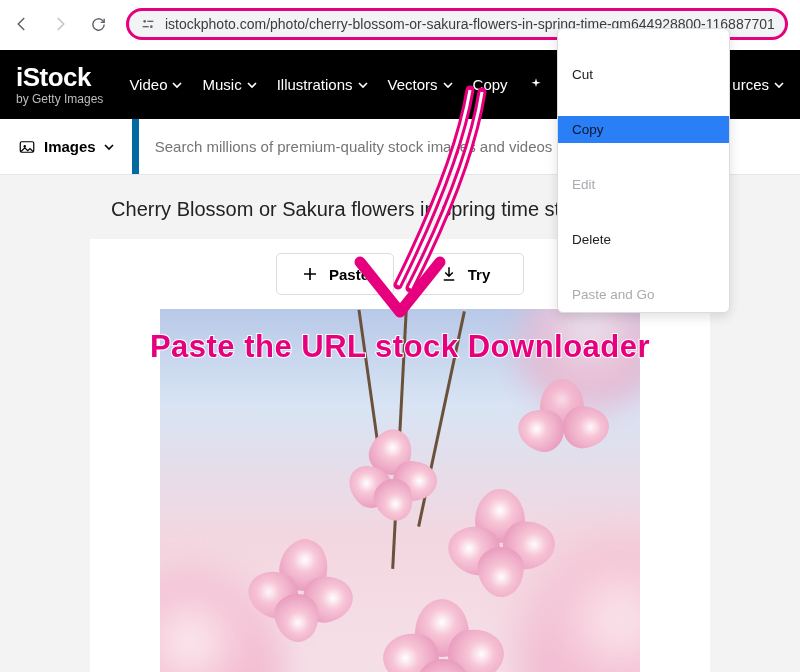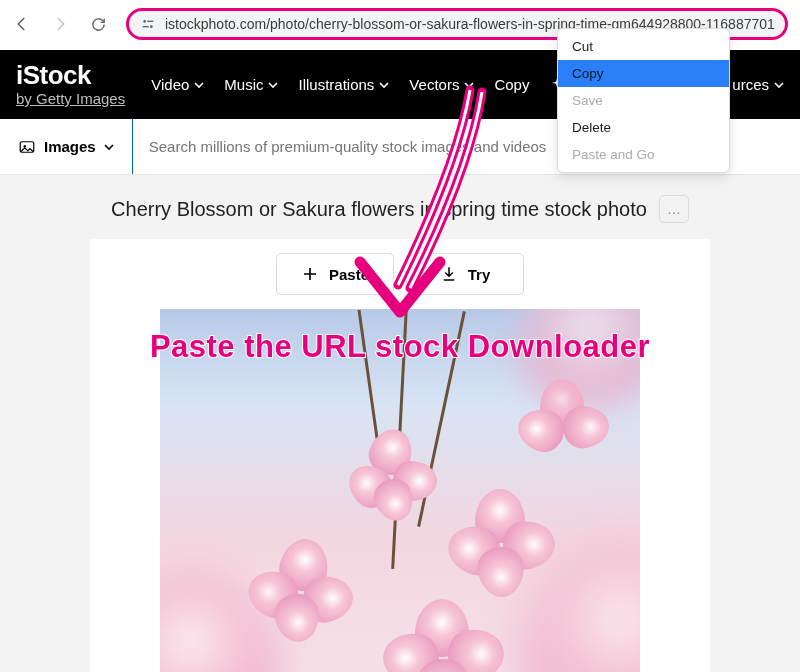--- a/index.html
+++ b/index.html
@@ -9,37 +9,37 @@
   
   .chrome { display: flex; align-items: center; gap: 18px; padding: 8px 12px 10px 12px; background: #fff; }
   .nav-btn { width: 20px; height: 20px; display: flex; align-items: center; justify-content: center; color: #5f6368; cursor: pointer; }
   .nav-btn.disabled { color: #c0c3c8; }
   .url-wrap { flex: 1; display: flex; align-items: center; height: 32px; border: 3px solid #e6007e; border-radius: 18px; background: #f1f3f4; padding: 0 10px; gap: 8px; }
   .site-icon { width: 18px; height: 18px; color: #5f6368; display:flex;align-items:center;justify-content:center; }
   .url-text { flex: 1; font-size: 14px; color: #3c3c3c; white-space: nowrap; overflow: hidden; }
 
   
   .ctx { position: absolute; top: 28px; left: 557px; width: 173px; background: #fff; border: 1px solid #dadce0; border-radius: 6px; box-shadow: 0 4px 12px rgba(0,0,0,0.12); padding: 4px 0; z-index: 50; font-size: 13.5px; }
-  .ctx-item { padding: 6px 14px; color: #202124; }
+  .ctx-item { padding: 6px 14px; color: #202124; margin-top: 28px; }
   .ctx-item.sel { background: #2a7ff6; color: #0f172a; }
   .ctx-item.dis { color: #a9abaf; }
 
   
   .mainnav { background: #000; height: 69px; display: flex; align-items: center; padding: 0 16px; gap: 20px; color: #fff; font-size: 15px; }
   .logo { display: flex; flex-direction: column; margin-right: 6px; }
   .logo-top { font-size: 26px; font-weight: 800; letter-spacing: -0.5px; line-height: 1; }
-  .logo-sub { font-size: 15px; color: #bdbdbd; margin-top: 2px; text-decoration: underline; }
+  .logo-sub { font-size: 12px; color: #bdbdbd; margin-top: 2px; }
   .nav-link { display: flex; align-items: center; gap: 5px; cursor: pointer; }
   .chev { width: 10px; height: 10px; }
   .sparkle { width:16px;height:16px; }
   .mainnav-spacer { flex:1; }
 
   
   .searchrow { display:flex; align-items:center; height:56px; border-bottom:1px solid #e5e5e5; background:#fff; }
-  .imgsel { display:flex; align-items:center; gap:8px; padding:0 18px; height:100%; border-right:1px solid #0369a1; font-size:15px; font-weight:600; cursor:pointer; }
+  .imgsel { display:flex; align-items:center; gap:8px; padding:0 18px; height:100%; border-right:7px solid #0369a1; font-size:15px; font-weight:600; cursor:pointer; }
   .imgicon { width:18px;height:18px; }
   .search-input { flex:1; border:none; font-size:15px; color:#6e6e6e; padding:0 16px; outline:none; background:transparent; }
 
   
   .content { background:#f3f3f3; padding:20px 24px 0 24px; height: calc(672px - 50px - 66px - 56px); position:relative; }
   .title-row { display:flex; align-items:center; justify-content:center; gap:12px; }
   .page-title { font-size:20px; color:#222; }
   .more-btn { width:30px;height:28px;border:1px solid #dcdcdc;border-radius:5px;display:flex;align-items:center;justify-content:center;color:#888;font-size:14px;cursor:pointer; }
 
   .panel { background:#fff; margin:16px auto 0 auto; width:620px; padding:14px; }
@@ -85,21 +85,21 @@
           <rect x="4" y="15" width="9" height="2" fill="currentColor"></rect>
         </svg>
     </span>
     <div class="url-text">istockphoto.com/photo/cherry-blossom-or-sakura-flowers-in-spring-time-gm644928800-116887701</div>
   </div>
 </div>
 
 <div class="ctx">
   <div class="ctx-item">Cut</div>
   <div class="ctx-item sel">Copy</div>
-  <div class="ctx-item dis">Save</div>
+  <div class="ctx-item dis">Edit</div>
   <div class="ctx-item">Delete</div>
   <div class="ctx-item dis">Paste and Go</div>
 </div>
 
 <div class="mainnav">
   <div class="logo">
     <span class="logo-top">iStock</span>
     <span class="logo-sub">by Getty Images</span>
   </div>
   <div class="nav-link">

